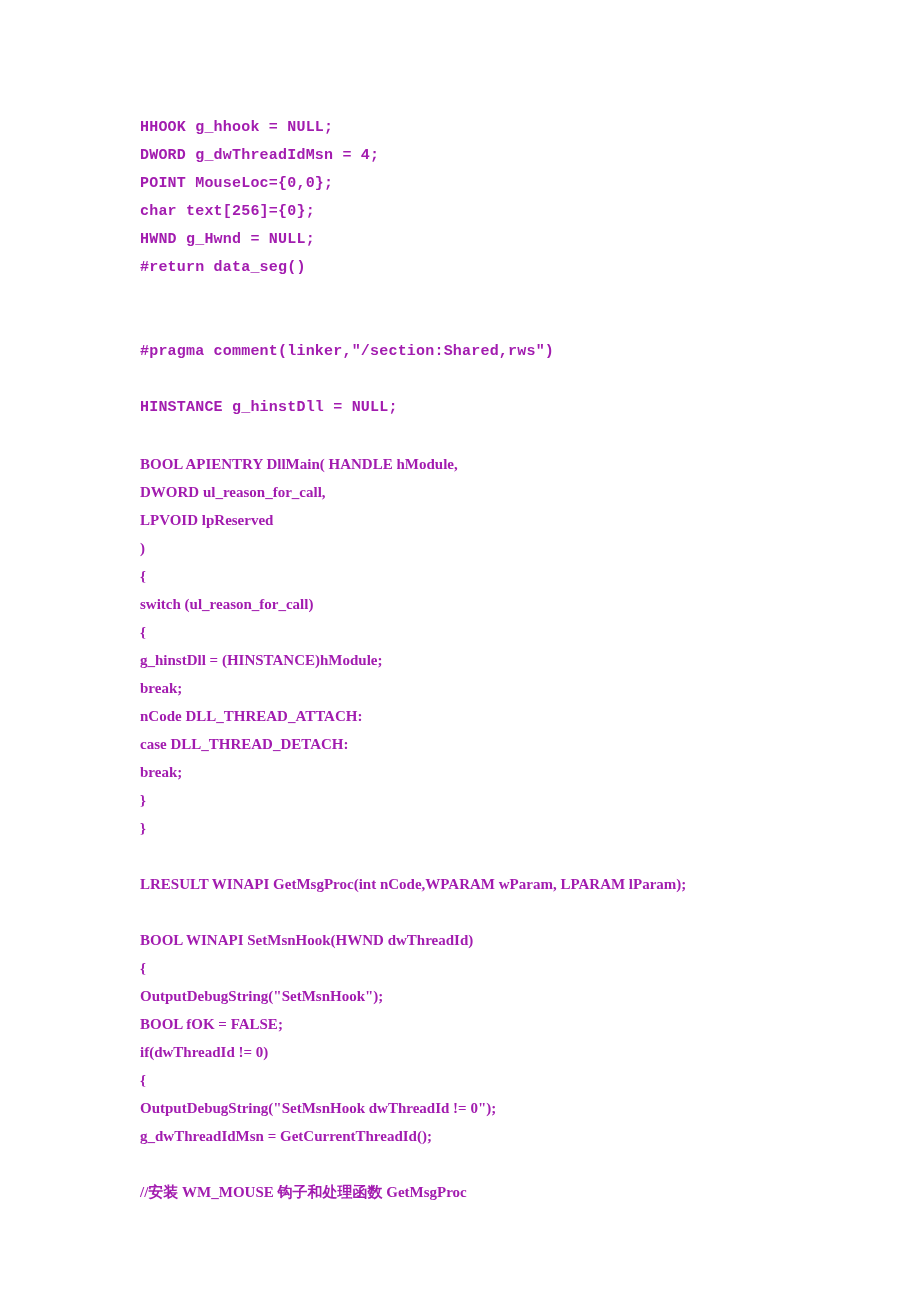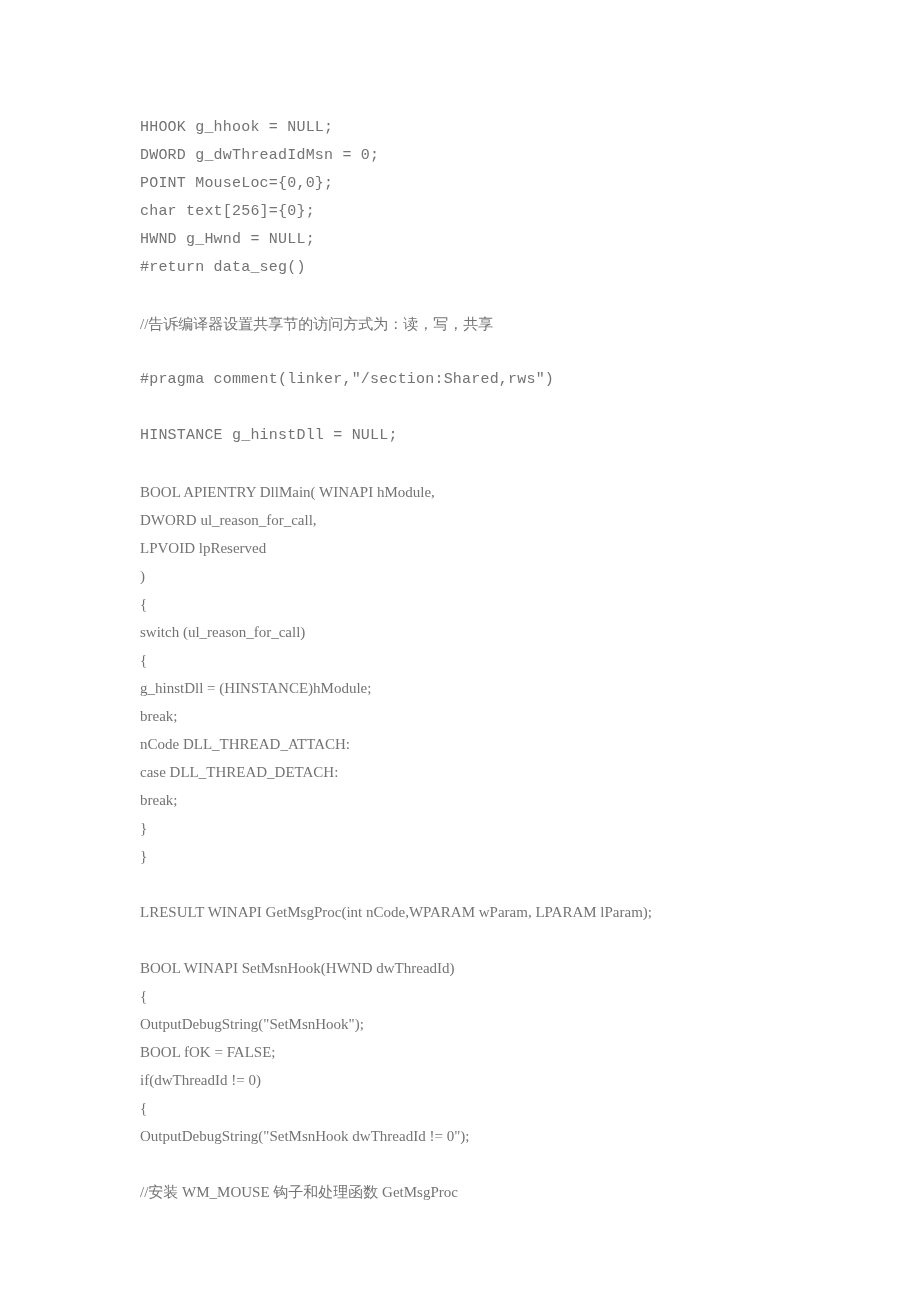--- a/index.html
+++ b/index.html
@@ -9,56 +9,56 @@
     width: 920px;
     font-family: "Times New Roman", Times, serif;
   }
   .page {
     padding: 114px 140px 80px 140px;
     box-sizing: border-box;
   }
   .line {
     font-size: 15px;
     line-height: 28px;
-    color: #737373;
+    color: #a21caf;
     white-space: pre;
     margin: 0;
+    font-weight: bold;
   }
   .mono {
     font-family: "SimSun", "NSimSun", "Courier New", monospace;
     letter-spacing: 0.2px;
   }
   .cjk {
     font-family: "SimSun", "NSimSun", "MS Song", serif;
   }
   .serif {
     font-family: "Times New Roman", Times, serif;
   }
   .spacer {
     height: 28px;
   }
 </style>
 </head>
 <body>
 
 <div class="page" id="page-root">
 <p class="line mono">HHOOK g_hhook = NULL;</p>
-    <p class="line mono">DWORD g_dwThreadIdMsn = 0;</p>
+    <p class="line mono">DWORD g_dwThreadIdMsn = 4;</p>
     <p class="line mono">POINT MouseLoc={0,0};</p>
     <p class="line mono">char text[256]={0};</p>
     <p class="line mono">HWND g_Hwnd = NULL;</p>
     <p class="line mono">#return data_seg()</p>
     <div class="spacer"></div>
-    <p class="line cjk">//告诉编译器设置共享节的访问方式为：读，写，共享</p>
     <div class="spacer"></div>
     <p class="line mono">#pragma comment(linker,"/section:Shared,rws")</p>
     <div class="spacer"></div>
     <p class="line mono">HINSTANCE g_hinstDll = NULL;</p>
     <div class="spacer"></div>
-    <p class="line serif">BOOL APIENTRY DllMain( WINAPI hModule,</p>
+    <p class="line serif">BOOL APIENTRY DllMain( HANDLE hModule,</p>
     <p class="line serif">DWORD ul_reason_for_call,</p>
     <p class="line serif">LPVOID lpReserved</p>
     <p class="line serif">)</p>
     <p class="line serif">{</p>
     <p class="line serif">switch (ul_reason_for_call)</p>
     <p class="line serif">{</p>
     <p class="line serif">g_hinstDll = (HINSTANCE)hModule;</p>
     <p class="line serif">break;</p>
     <p class="line serif">nCode DLL_THREAD_ATTACH:</p>
     <p class="line serif">case DLL_THREAD_DETACH:</p>
@@ -68,15 +68,16 @@
     <div class="spacer"></div>
     <p class="line serif">LRESULT WINAPI GetMsgProc(int nCode,WPARAM wParam, LPARAM lParam);</p>
     <div class="spacer"></div>
     <p class="line serif">BOOL WINAPI SetMsnHook(HWND dwThreadId)</p>
     <p class="line serif">{</p>
     <p class="line serif">OutputDebugString("SetMsnHook");</p>
     <p class="line serif">BOOL fOK = FALSE;</p>
     <p class="line serif">if(dwThreadId != 0)</p>
     <p class="line serif">{</p>
     <p class="line serif">OutputDebugString("SetMsnHook dwThreadId != 0");</p>
+    <p class="line serif">g_dwThreadIdMsn = GetCurrentThreadId();</p>
     <div class="spacer"></div>
     <p class="line cjk">//安装 WM_MOUSE 钩子和处理函数 GetMsgProc</p>
   </div>
 
 </body></html>

